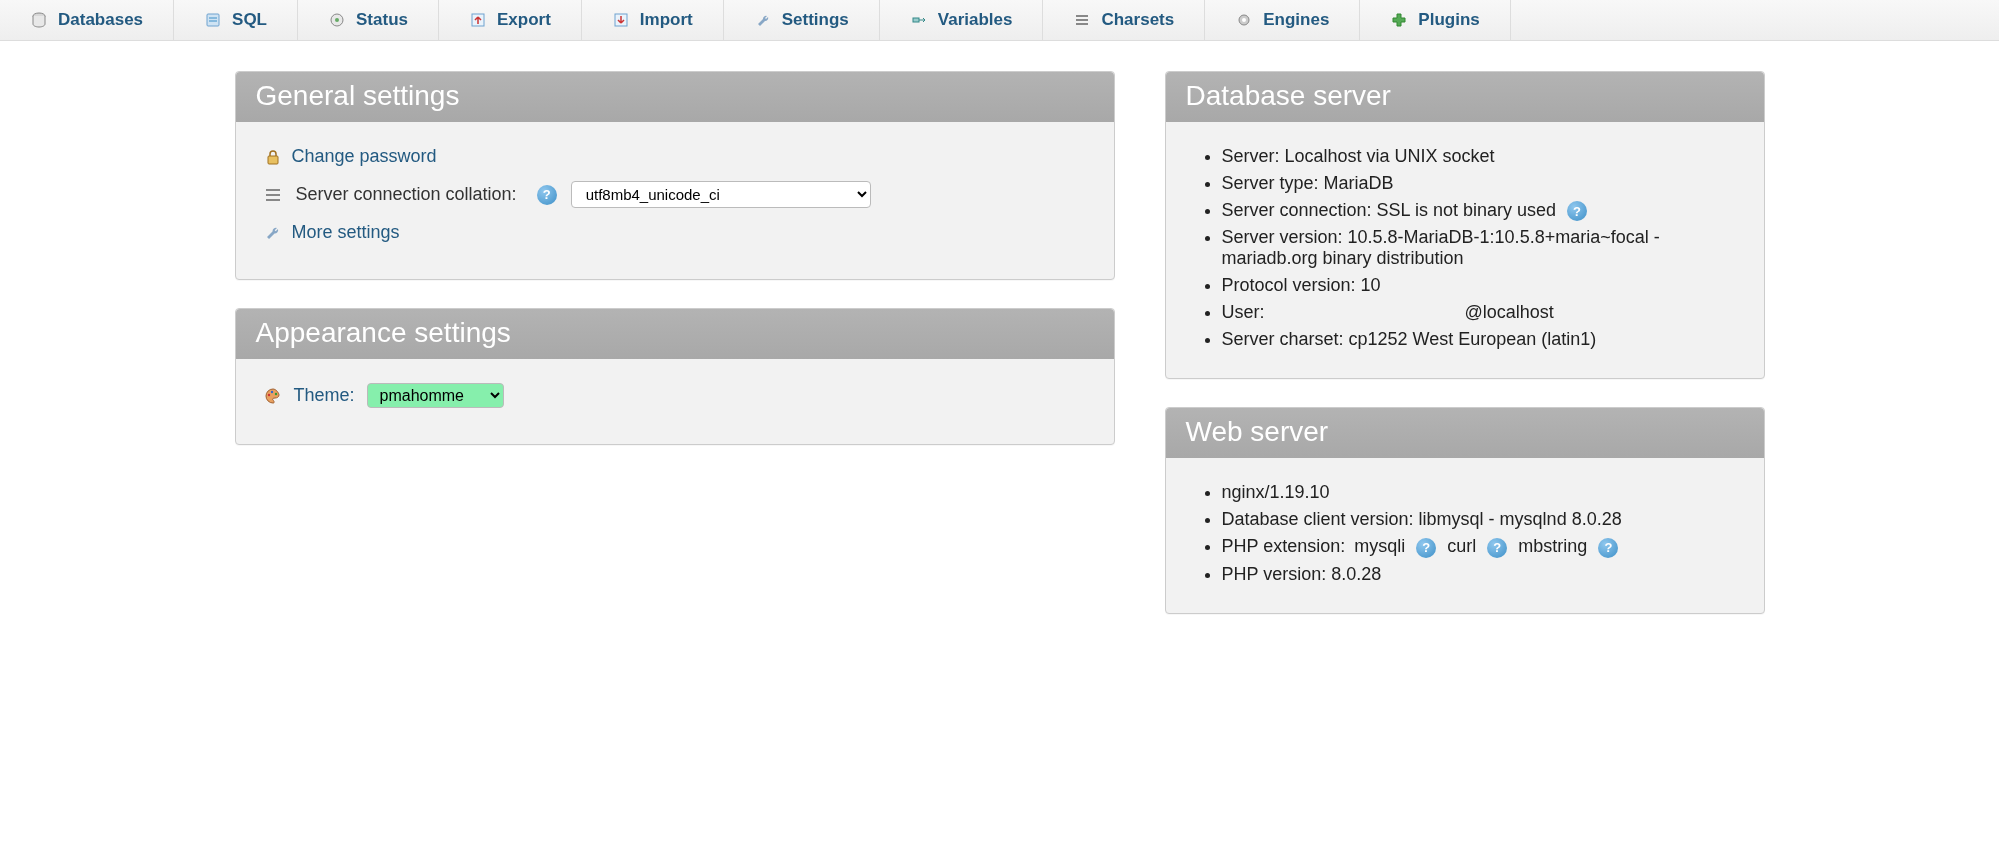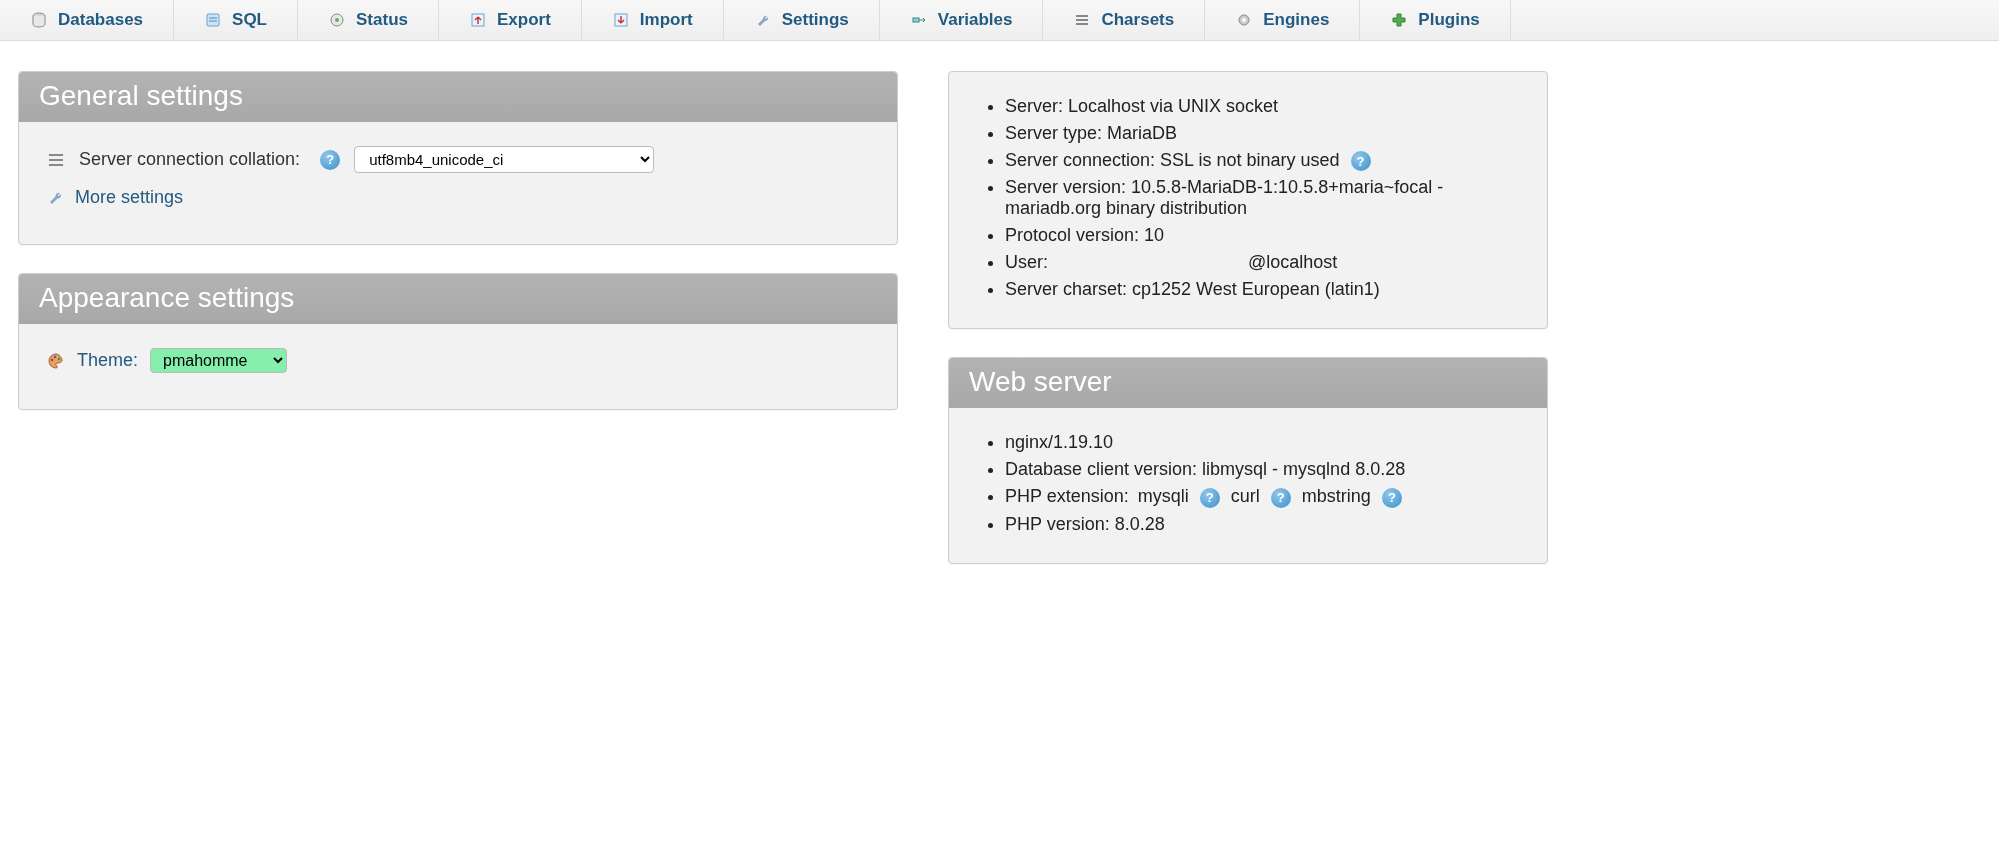--- a/index.html
+++ b/index.html
@@ -20,20 +20,21 @@
   color: #235a81;
   font-weight: 600;
   cursor: pointer;
 }
 .topnav .tab .icon { width: 18px; height: 18px; display: inline-flex; align-items: center; justify-content: center; }
 
 .content {
   display: flex;
   gap: 50px;
   padding: 30px 18px 40px 18px;
+  justify-content: center;
 }
 .col-left { flex: 0 0 880px; }
 .col-right { flex: 0 0 600px; }
 
 .panel {
   border: 1px solid #ccc;
   border-radius: 4px;
   background: #f2f2f2;
   margin-bottom: 28px;
   box-shadow: 0 1px 0 rgba(0,0,0,0.03);
@@ -197,20 +198,29 @@
 </div>
 
 <div class="content">
 
   <div class="col-left">
 
     <div class="panel">
       <div class="panel-header">General settings</div>
       <div class="panel-body">
 
+        <div class="link-row">
+          <span class="icon">
+            <svg width="18" height="18">
+                <rect x="4" y="8" width="10" height="8" rx="1" fill="#e8c060" stroke="#a07020"></rect>
+                <path d="M6 8V6a3 3 0 0 1 6 0v2" fill="none" stroke="#a07020" stroke-width="1.5"></path>
+              </svg>
+          </span>
+          <span class="link">Change password</span>
+        </div>
 
         <div class="link-row" style="gap:14px;">
           <span class="icon">
             <svg width="18" height="18">
                 <rect x="2" y="3" width="14" height="2" fill="#888"></rect>
                 <rect x="2" y="8" width="14" height="2" fill="#888"></rect>
                 <rect x="2" y="13" width="14" height="2" fill="#888"></rect>
               </svg>
           </span>
           <span class="inline-label">Server connection collation:</span>
@@ -252,20 +262,21 @@
         </div>
 
       </div>
     </div>
 
   </div>
 
   <div class="col-right">
 
     <div class="panel">
+      <div class="panel-header">Database server</div>
       <div class="panel-body">
         <ul class="info">
           <li>Server: Localhost via UNIX socket</li>
           <li>Server type: MariaDB</li>
           <li>
             <span>Server connection: SSL is not binary used</span>
             <span class="help-icon">?</span>
           </li>
           <li>Server version: 10.5.8-MariaDB-1:10.5.8+maria~focal - mariadb.org binary distribution</li>
           <li>Protocol version: 10</li>

